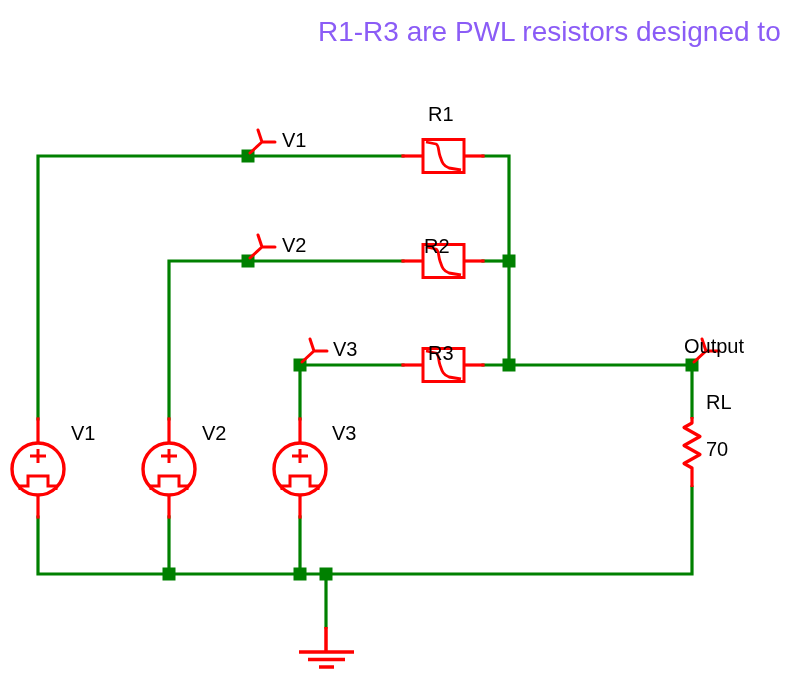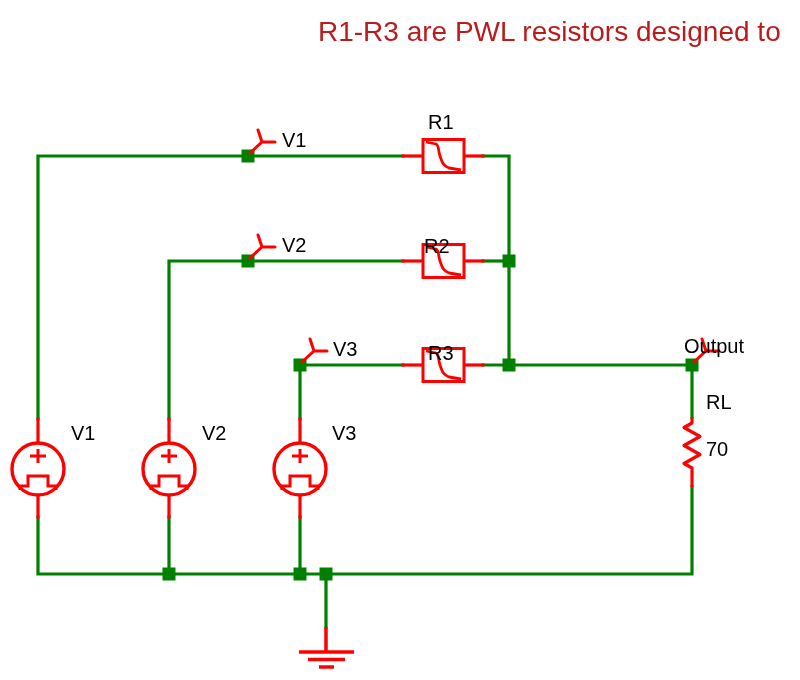--- a/index.html
+++ b/index.html
@@ -14,21 +14,21 @@
   .lbl{
     position:absolute;
     color:#000000;
     font-size:20px;
     line-height:1;
     white-space:nowrap;
   }
   .title-line{
     position:absolute;
     left:318px;
-    color:#b91c1c;
+    color:#8b5cf6;
     font-size:28px;
     line-height:1;
     white-space:nowrap;
   }
 </style>
 </head>
 <body>
 
 <div id="canvas">
 
@@ -128,21 +128,21 @@
     <g stroke="#ff0000" stroke-width="3" fill="none" stroke-linecap="round">
       <path d="M302,362 L314,351 L327,351 M314,351 L310,339"></path>
     </g>
     <g stroke="#ff0000" stroke-width="3" fill="none" stroke-linecap="round">
       <path d="M694,362 L706,351 L719,351 M706,351 L702,339"></path>
     </g>
   </svg>
 
   <div class="title-line" style="top:18px">R1-R3 are PWL resistors designed to</div>
 
-  <div class="lbl" style="left:428px;top:112px">R1</div>
+  <div class="lbl" style="left:428px;top:104px">R1</div>
   <div class="lbl" style="left:424px;top:236px">R2</div>
   <div class="lbl" style="left:428px;top:343px">R3</div>
 
   <div class="lbl" style="left:706px;top:392px">RL</div>
   <div class="lbl" style="left:706px;top:439px">70</div>
 
   <div class="lbl" style="left:71px;top:423px">V1</div>
   <div class="lbl" style="left:202px;top:423px">V2</div>
   <div class="lbl" style="left:332px;top:423px">V3</div>
 

